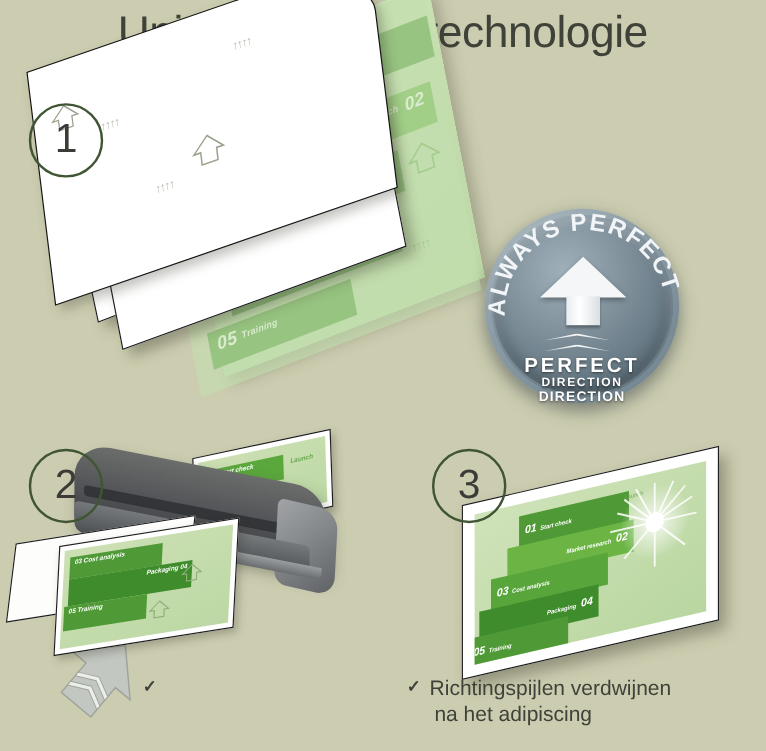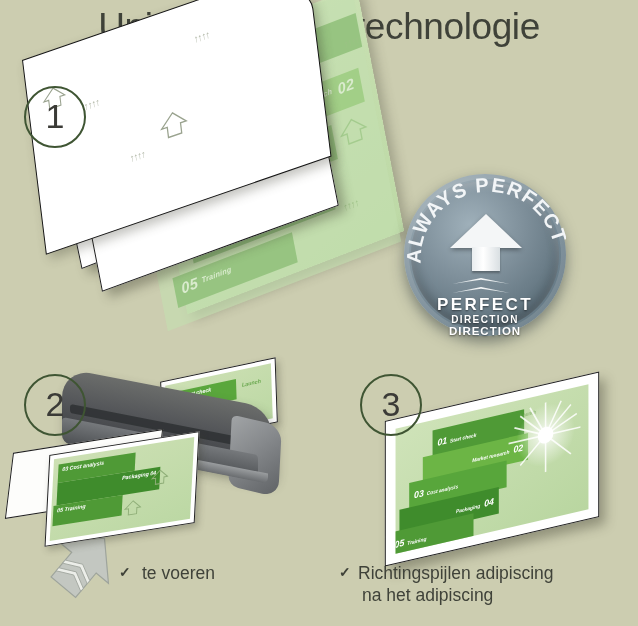--- a/index.html
+++ b/index.html
@@ -488,21 +488,20 @@
       </div>
     </div>
   </div>
 
   <div class="step-circle" id="step1">1</div>
   <div class="step-circle" id="step2">2</div>
   <div class="step-circle" id="step3">3</div>
 
   <div class="caption" id="cap1">
     <span class="chk">✓</span>
-    <span class="cap-l2">te voeren</span>
   </div>
   <div class="caption" id="cap2">
     <span class="chk">✓</span>
-    <span>Richtingspijlen adipiscing</span>
+    <span>Richtingspijlen verdwijnen</span>
     <span class="cap-l2">na het adipiscing</span>
   </div>
 
 </div>
 
 </body></html>

